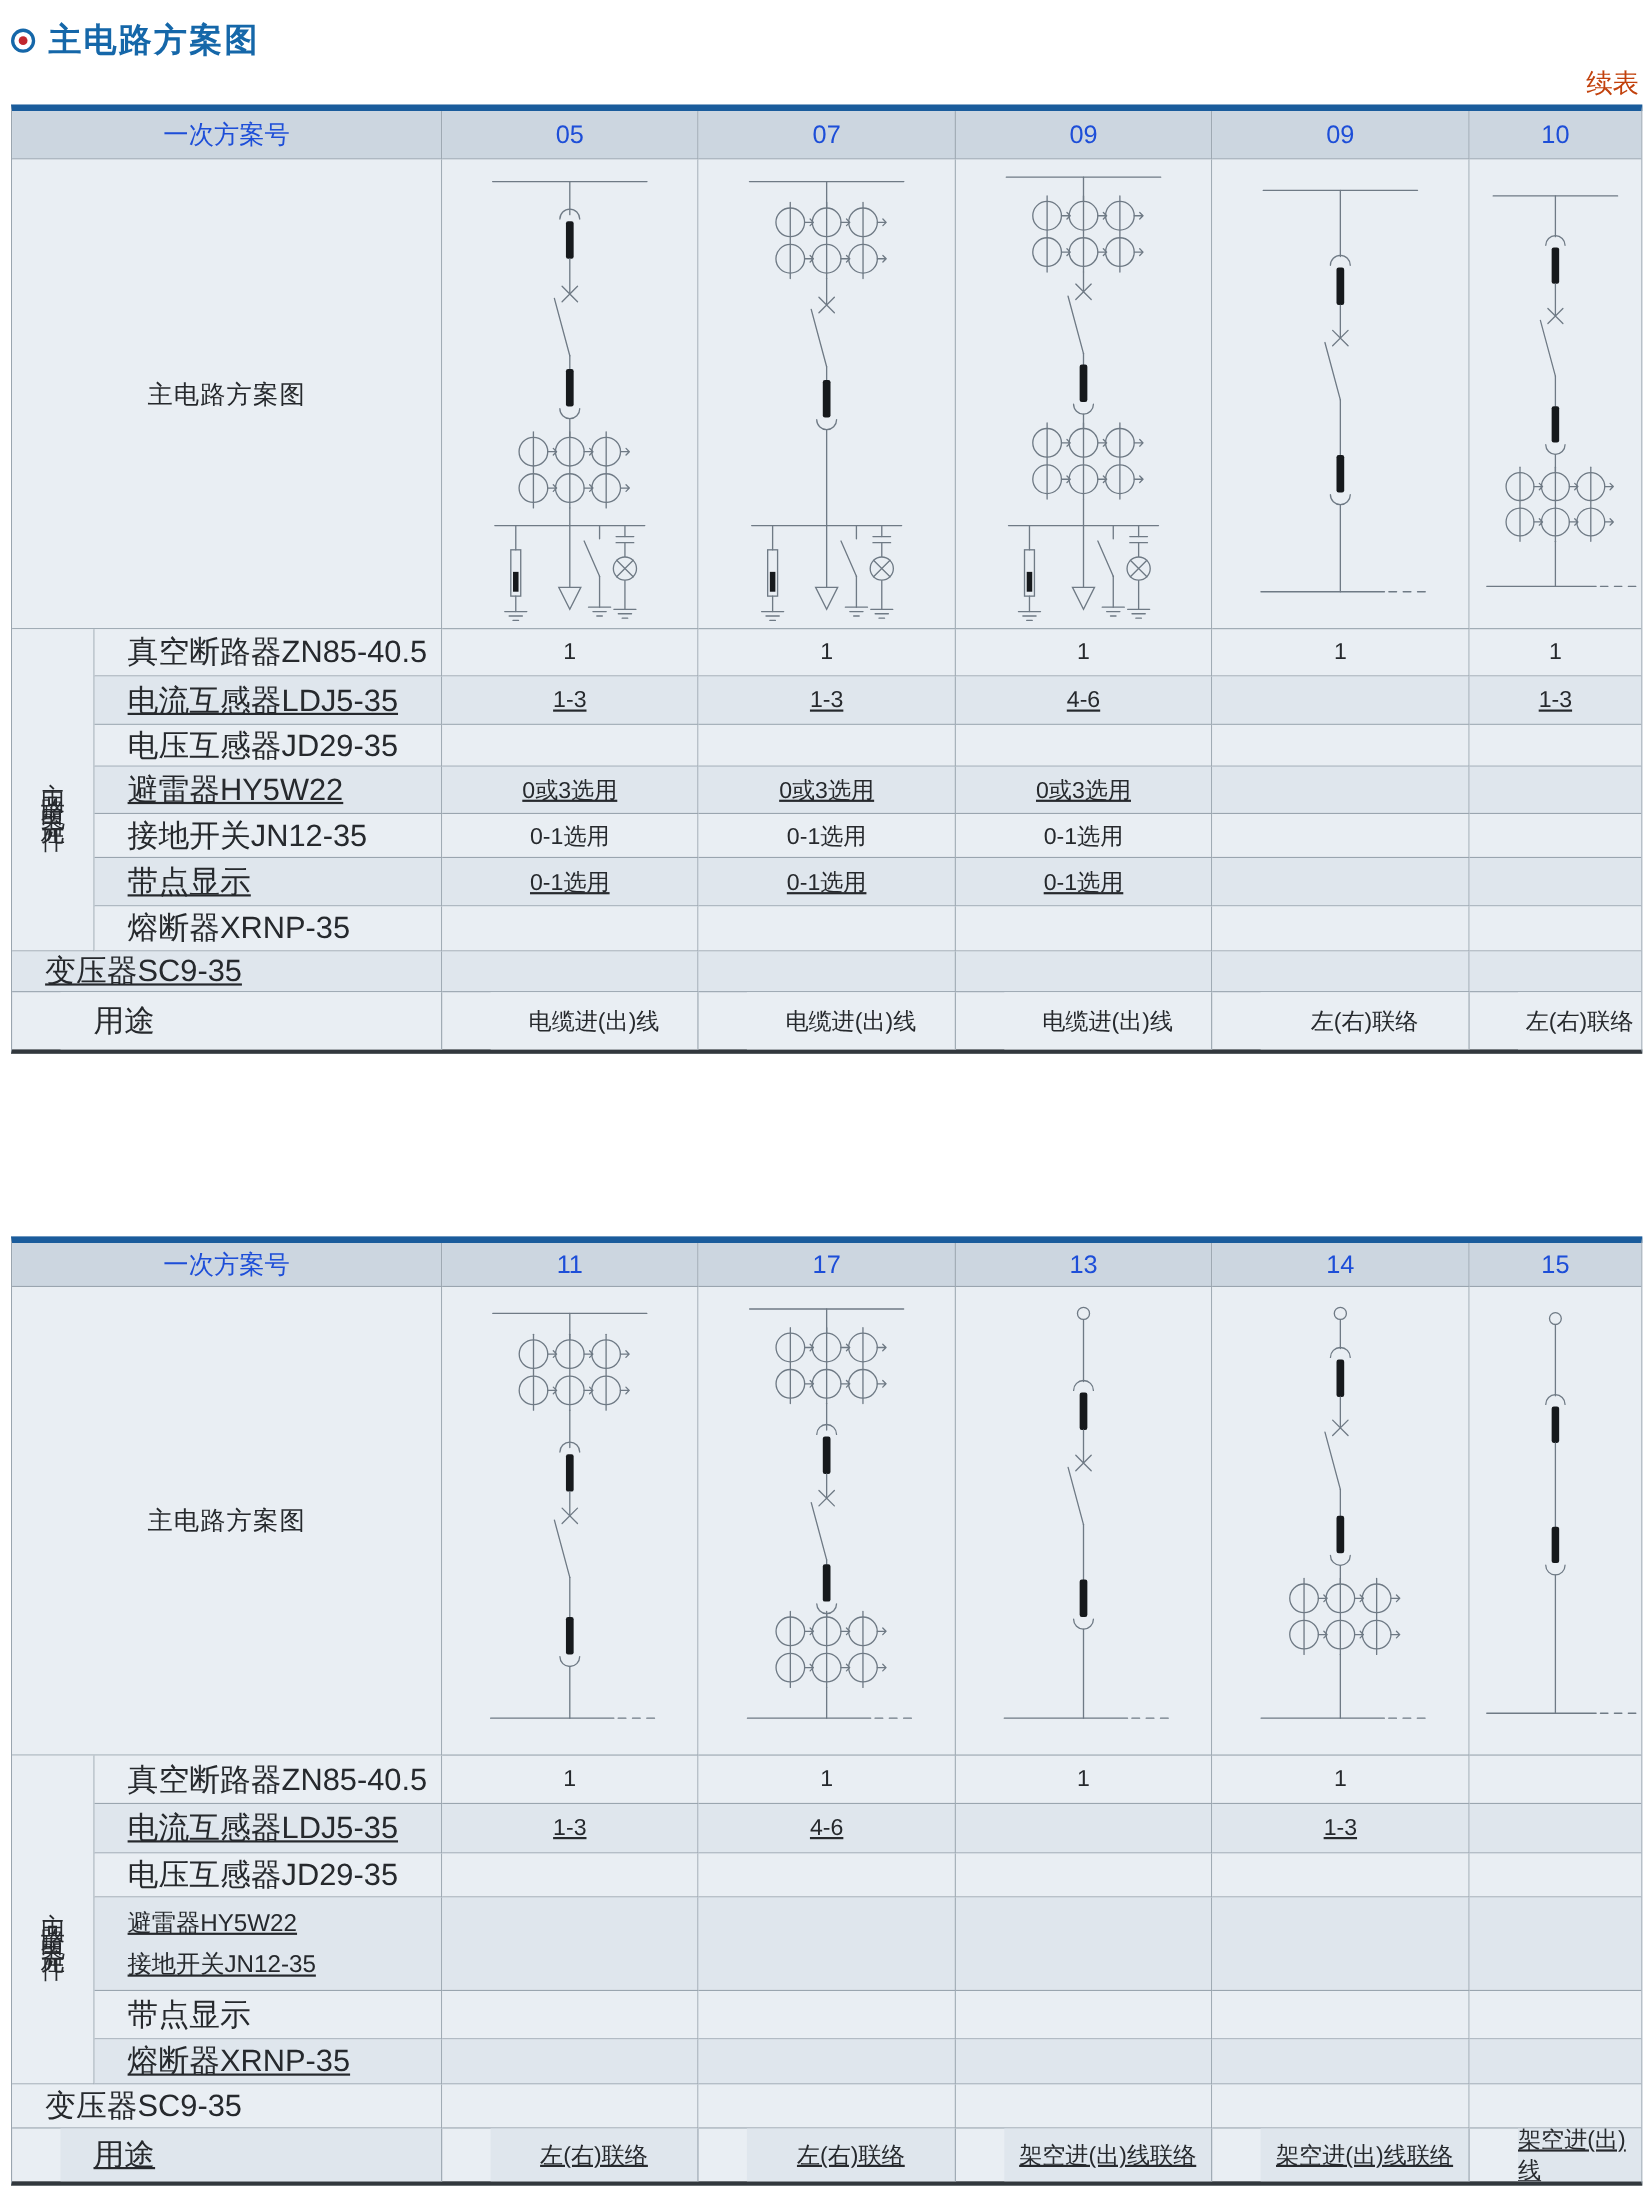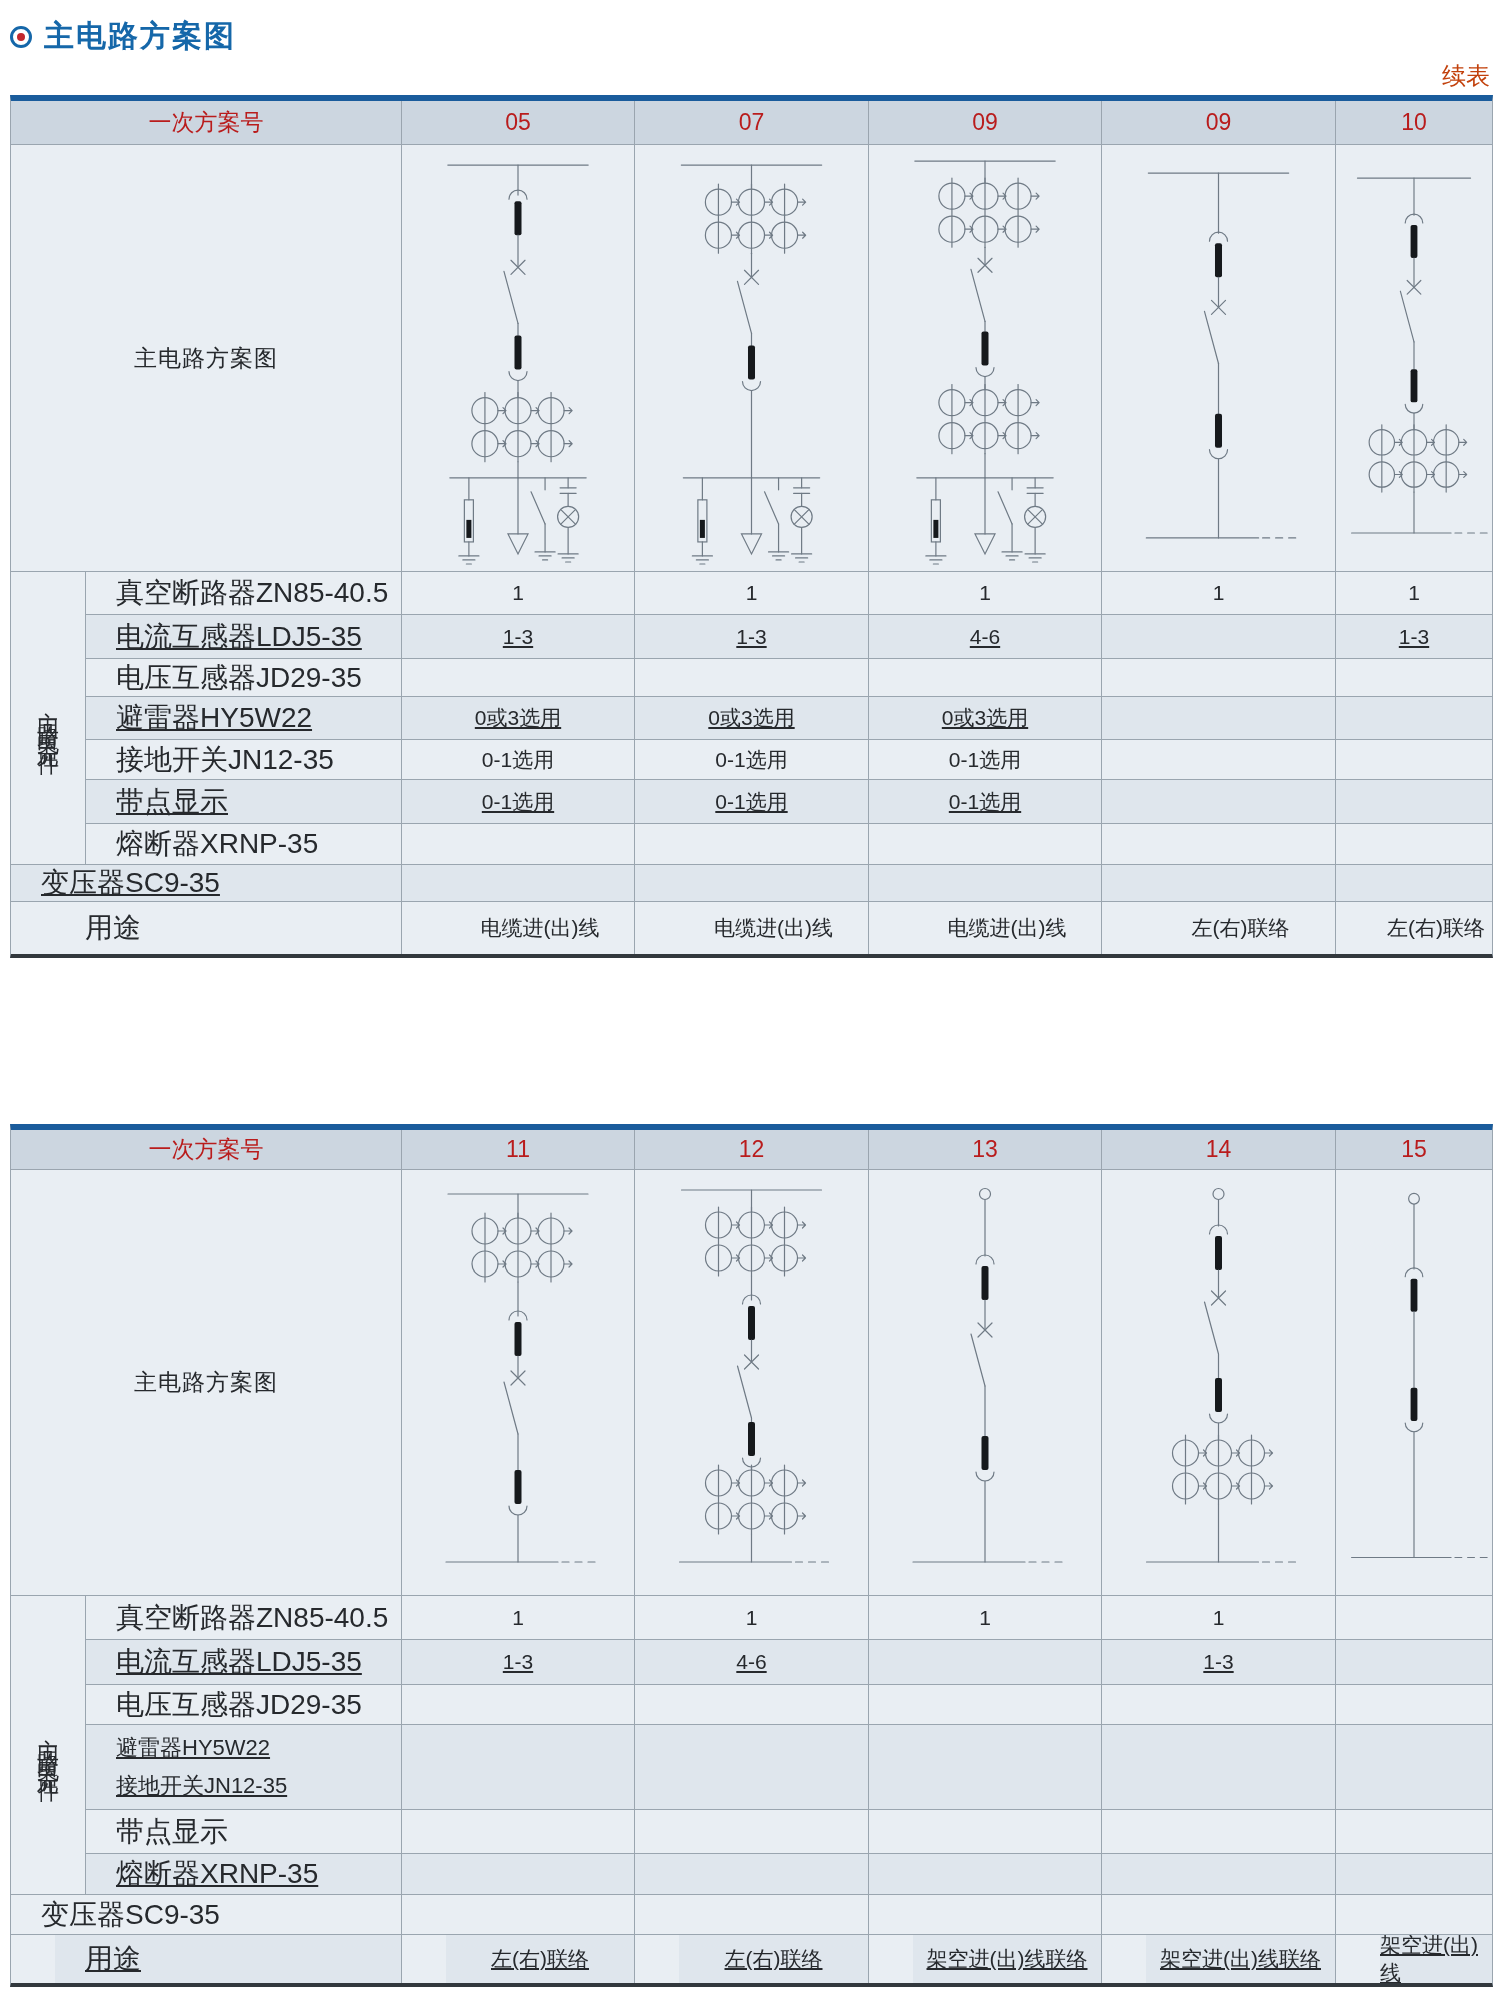--- a/index.html
+++ b/index.html
@@ -24,21 +24,21 @@
   .t1{top:95px;grid-template-rows:44px 427px 43px 44px 38px 43px 40px 44px 41px 37px 52px;}
   .t2{top:1124px;grid-template-rows:40px 426px 44px 45px 40px 85px 44px 41px 40px 48px;}
 
   .c{
     border-right:1px solid #9aa5af;border-bottom:1px solid #9aa5af;
     display:flex;align-items:center;justify-content:center;
     font-size:21px;box-sizing:border-box;background:#e9eef3;overflow:hidden;
   }
   .last{border-right:none;}
   .nb{border-bottom:none;margin-left:44px;}
-  .head{background:#ccd6e0;font-size:23px;color:#b91c1c;}
+  .head{background:#ccd6e0;font-size:23px;color:#1d4ed8;}
   .span2{grid-column:span 2;}
   .dk{background:#dfe6ed;text-decoration:underline;}
   .rlab{justify-content:flex-start;padding-left:30px;font-size:28px;}
   .dlab{font-size:23px;letter-spacing:1px;}
   .glab{font-size:22px;writing-mode:vertical-rl;letter-spacing:7px;line-height:1;}
   .rs7{grid-row:span 7;}
   .rs6{grid-row:span 6;}
   .two-line{flex-direction:column;align-items:flex-start;justify-content:space-evenly;padding-left:30px;font-size:22px;}
   .two-line span{display:block;}
   .dcell{position:relative;padding:0;}
@@ -284,21 +284,21 @@
   <div class="c nb">电缆进(出)线</div>
   <div class="c nb">电缆进(出)线</div>
   <div class="c nb">左(右)联络</div>
   <div class="c nb last">左(右)联络</div>
 </div>
 
 <div class="tbl t2">
 
   <div class="c head span2">一次方案号</div>
   <div class="c head">11</div>
-  <div class="c head">12</div>
+  <div class="c head">17</div>
   <div class="c head">13</div>
   <div class="c head">14</div>
   <div class="c head last">15</div>
 
   <div class="c span2 dlab">主电路方案图</div>
   <div class="c dcell">
     <svg class="diag" viewBox="0 0 220 425" preserveAspectRatio="xMidYMid meet">
       <use href="#d-bus" y="24"></use>
       <line class="ln" x1="110" y1="24" x2="110" y2="48"></line>
       <use href="#d-ct" y="48"></use>

